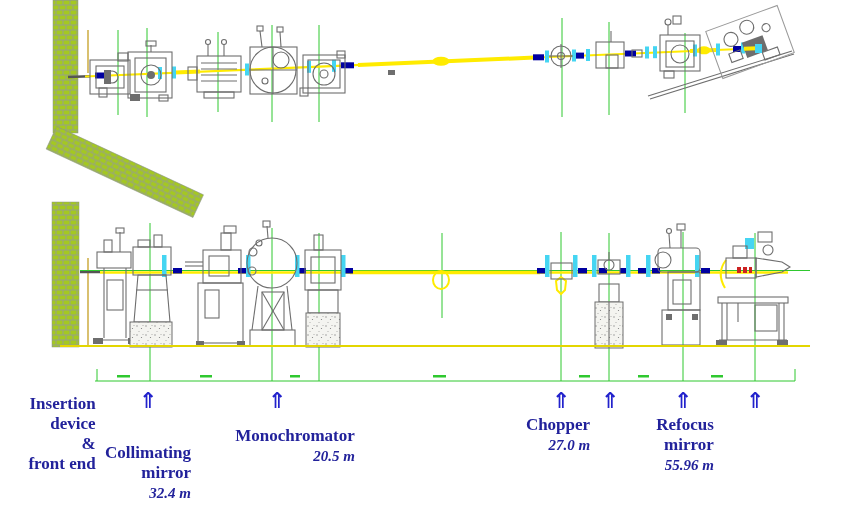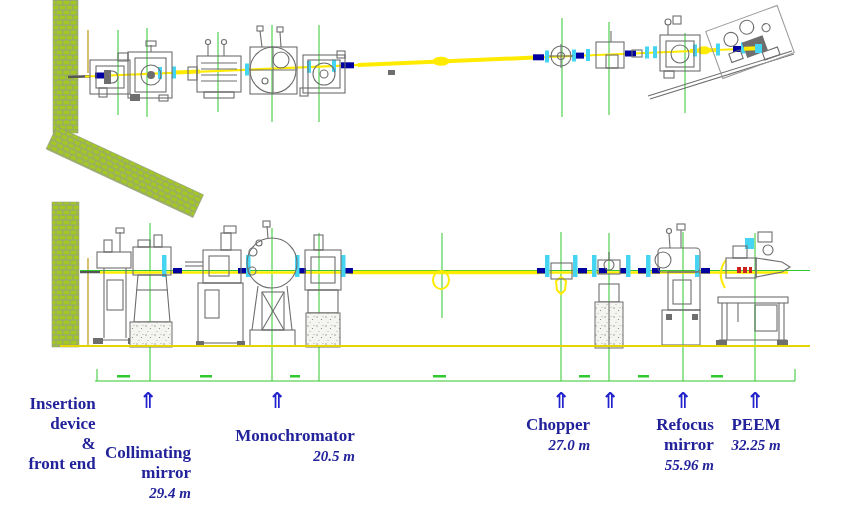--- a/index.html
+++ b/index.html
@@ -406,38 +406,34 @@
 <div class="label" style="left:62px;top:394px">
   <div>Insertion</div>
   <div>device</div>
   <div>&amp;</div>
   <div>front end</div>
 </div>
 
 <div class="label" style="left:148px;top:443px">
   <div>Collimating</div>
   <div>mirror</div>
-  <div class="dist">29.4 m</div>
+  <div class="dist">32.4 m</div>
 </div>
 
 <div class="label" style="left:295px;top:426px">
   <div>Monochromator</div>
   <div class="dist">20.5 m</div>
 </div>
 
 <div class="label" style="left:558px;top:415px">
   <div>Chopper</div>
   <div class="dist">27.0 m</div>
 </div>
 
 
 <div class="label" style="left:685px;top:415px">
   <div>Refocus</div>
   <div>mirror</div>
   <div class="dist">55.96 m</div>
 </div>
 
-<div class="label" style="left:756px;top:415px">
-  <div>PEEM</div>
-  <div class="dist">32.25 m</div>
-</div>
 
 </div>
 
 </body></html>

